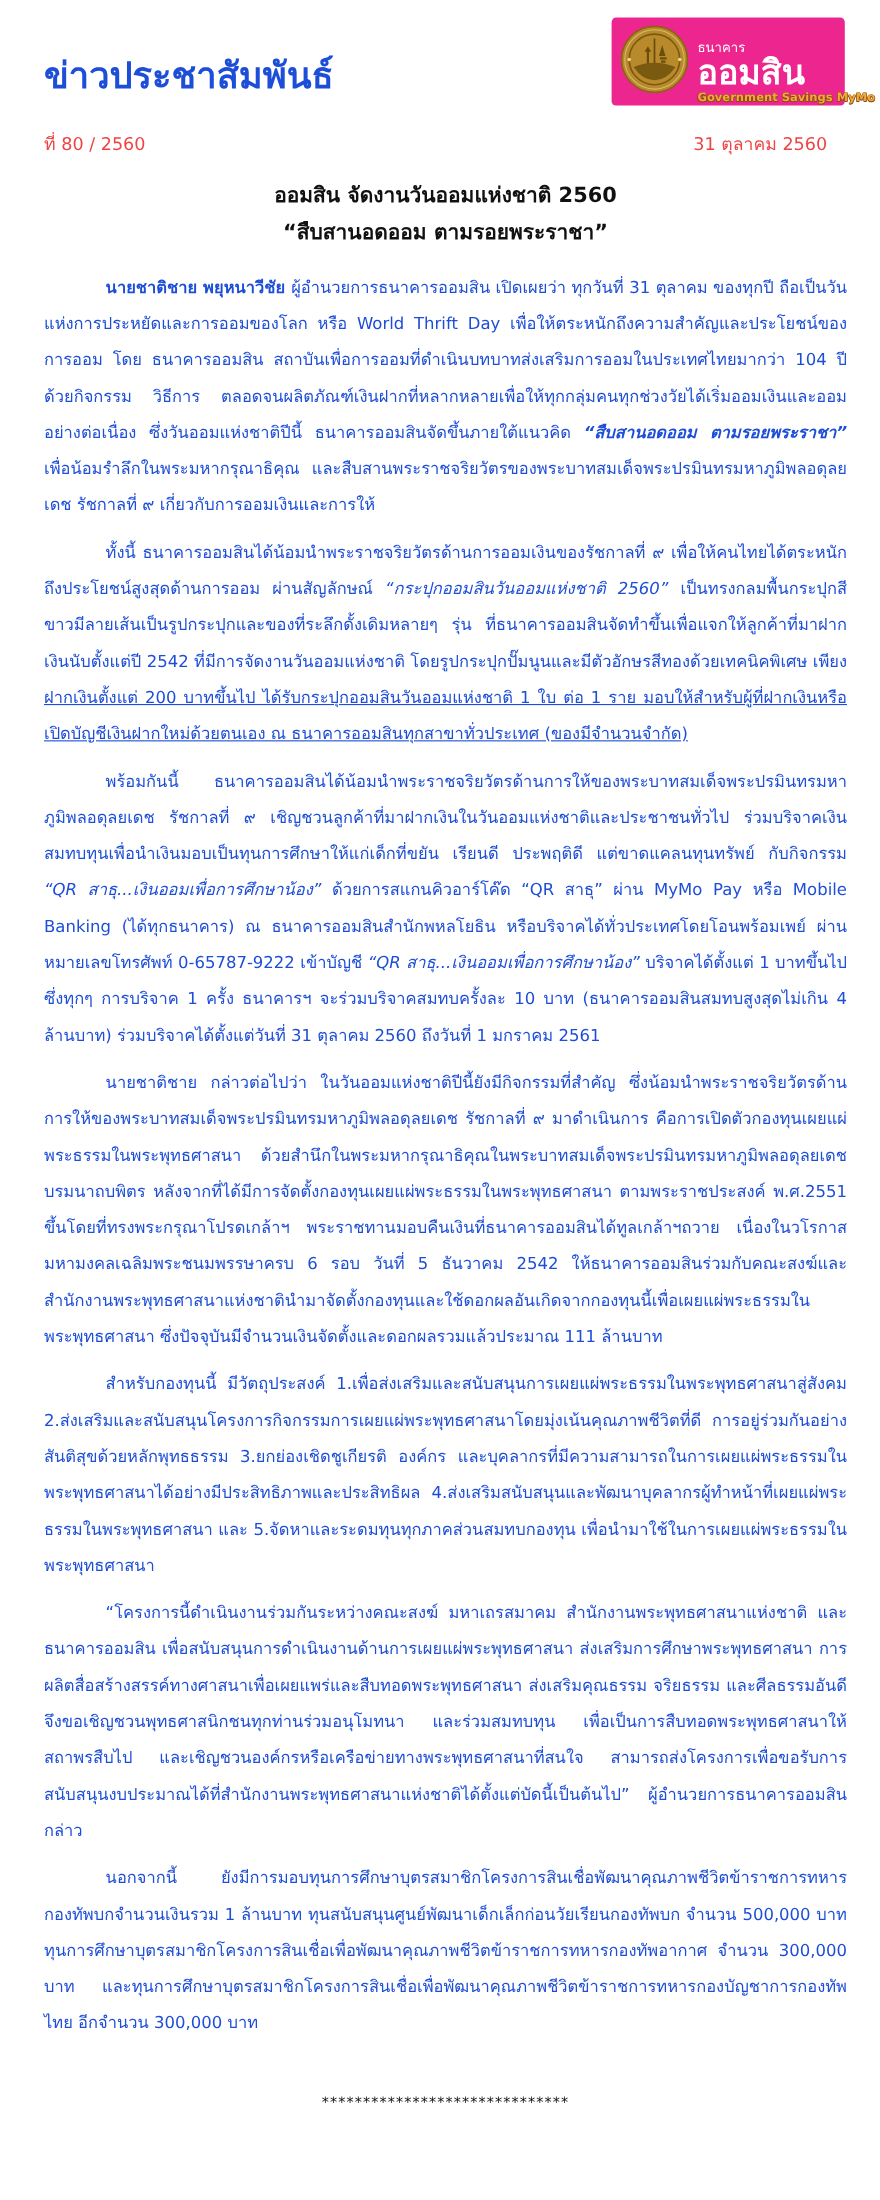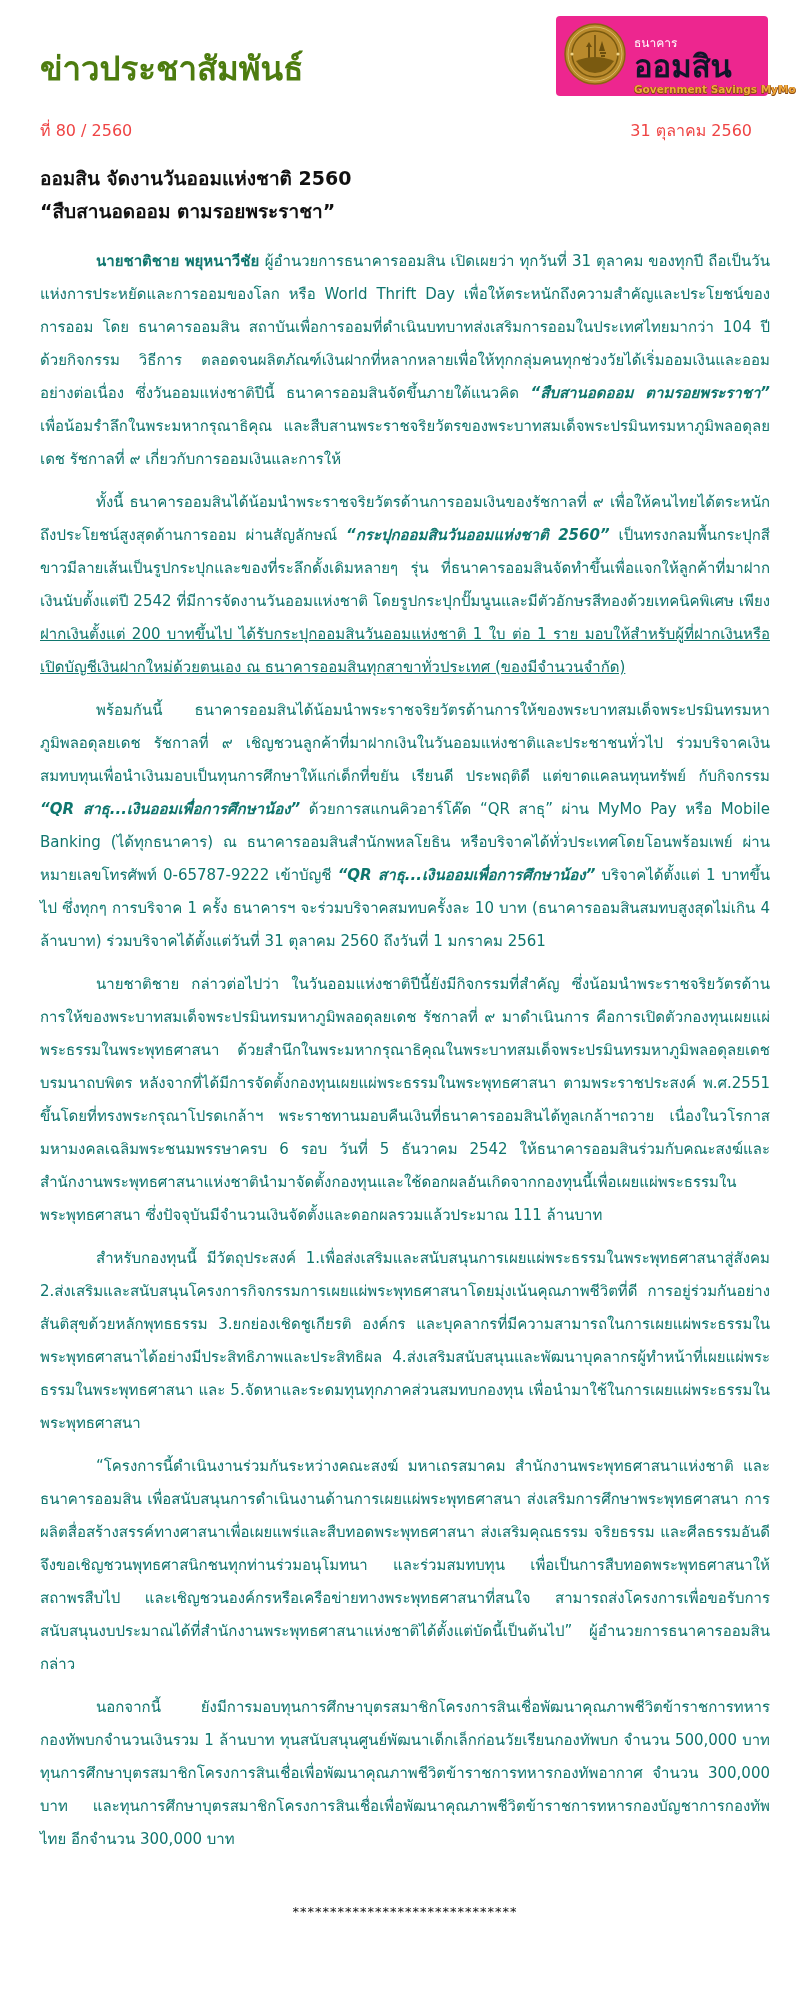--- a/index.html
+++ b/index.html
@@ -5,47 +5,47 @@
   html,body{margin:0;padding:0;background:#ffffff;}
   .page{
     width:800px;height:2000px;margin:0 auto;background:#ffffff;
     font-family:"DejaVu Sans","Liberation Sans",sans-serif;
     color:#1c1c1c;position:relative;overflow:hidden;box-sizing:border-box;
     padding:14px 30px 0 40px;
   }
   .header-row{position:relative;height:96px;}
   .doc-type{
     font-size:33px;font-weight:600;letter-spacing:0;
-    color:#4d7c0f;position:absolute;left:0;top:28px;
+    color:#1d4ed8;position:absolute;left:0;top:28px;
   }
   .logo{
     position:absolute;right:2px;top:2px;width:212px;height:80px;
     background:#ed268f;border-radius:4px;display:flex;align-items:center;
     padding:0 8px;box-sizing:border-box;gap:8px;
   }
   .emblem{flex:0 0 auto;}
   .logo-text{display:flex;flex-direction:column;line-height:1;margin-top:20px;}
   .logo-th-small{color:#ffffff;font-size:12px;margin-bottom:2px;}
-  .logo-th-big{color:#0f172a;font-size:31px;font-weight:bold;margin-bottom:2px;}
+  .logo-th-big{color:#ffffff;font-size:31px;font-weight:bold;margin-bottom:2px;}
   .logo-en{
     color:#f2a93b;font-size:10.5px;font-weight:bold;white-space:nowrap;
     text-shadow:0.5px 0.5px 0 #8a4a12, -0.5px -0.5px 0 #8a4a12, 0.5px -0.5px 0 #8a4a12, -0.5px 0.5px 0 #8a4a12;
   }
   .meta-row{position:relative;height:34px;margin-top:8px;font-size:16px;color:#ef4444;}
   .doc-number{position:absolute;left:0;top:0;}
   .doc-date{position:absolute;right:18px;top:0;}
-  .title-block{text-align:left;margin-top:10px;}
+  .title-block{text-align:center;margin-top:10px;}
   .title-line{font-size:19px;font-weight:bold;color:#111;line-height:1.75;}
   .body-block{margin-top:16px;}
   .para{
     font-size:15px;line-height:2.2;text-align:justify;margin:0 0 10px 0;
-    text-indent:56px;word-break:break-word;color:#0f766e;
+    text-indent:56px;word-break:break-word;color:#1d4ed8;
   }
   .seg-b{font-weight:bold;}
-  .seg-i{font-style:italic;font-weight:bold;}
+  .seg-i{font-style:italic;}
   .seg-bi{font-style:italic;font-weight:bold;}
   .seg-u{text-decoration:underline;}
   .footer-sep{
     text-align:center;margin-top:48px;font-size:13px;letter-spacing:1px;color:#111;
   }
 </style>
 </head>
 <body>
 
 <div class="page">

